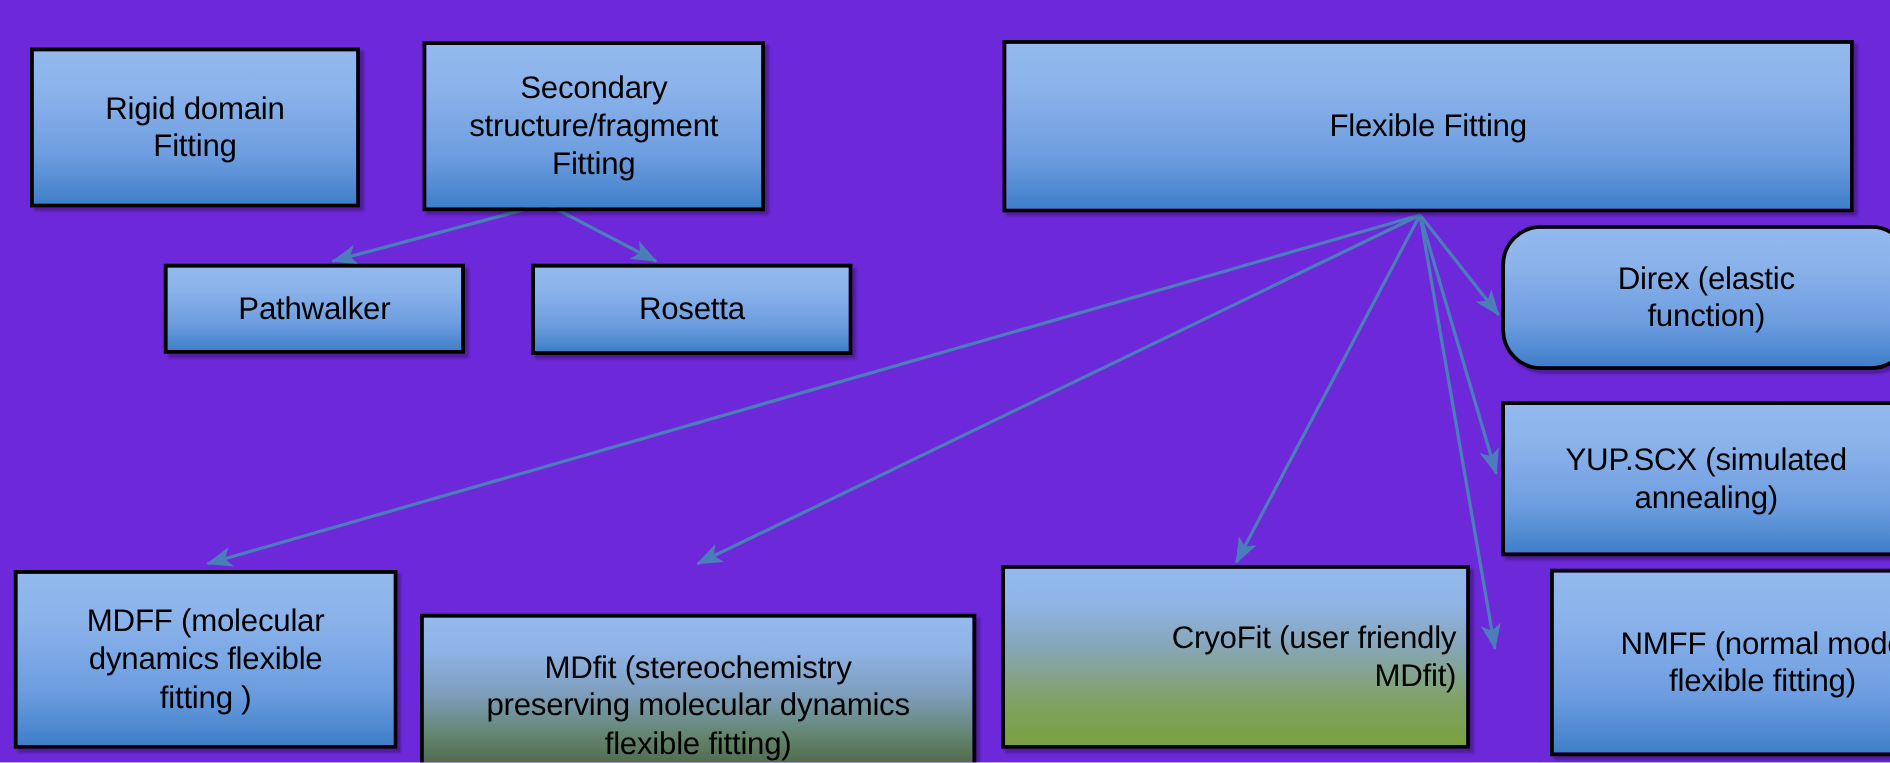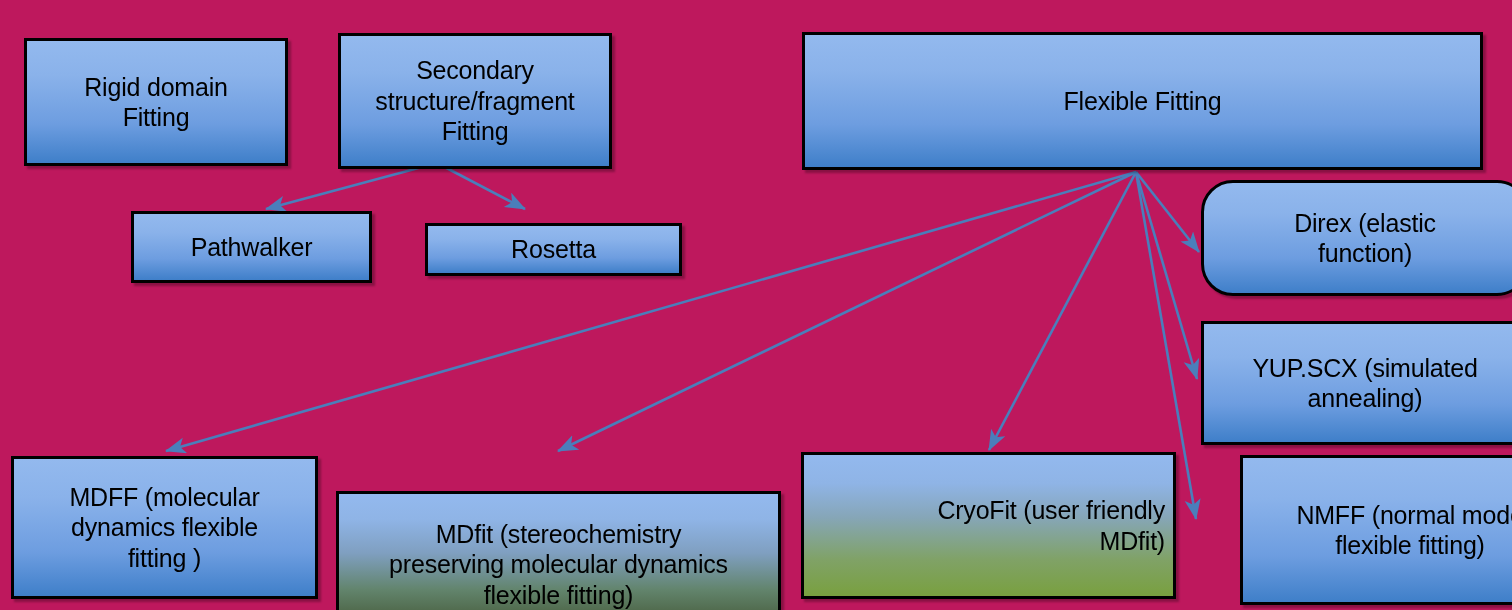--- a/index.html
+++ b/index.html
@@ -4,21 +4,21 @@
 <style>
   html, body {
     margin: 0;
     padding: 0;
     background: #ffffff;
   }
   #canvas {
     position: relative;
     width: 1512px;
     height: 610px;
-    background: #be185d;
+    background: #6d28d9;
     overflow: hidden;
     font-family: "Liberation Sans", sans-serif;
   }
   .node {
     position: absolute;
     box-sizing: border-box;
     border: 3px solid #000000;
     display: flex;
     align-items: center;
     justify-content: center;
@@ -87,21 +87,21 @@
   </div>
 
   <div class="node" style="left:802px; top:32px; width:681px; height:138px;text-align:center;">
     <span class="node-label">Flexible Fitting</span>
   </div>
 
   <div class="node" style="left:131px; top:211px; width:241px; height:72px;">
     <span class="node-label">Pathwalker</span>
   </div>
 
-  <div class="node" style="left:425px; top:211px; width:257px; height:53px;margin-top:12px;">
+  <div class="node" style="left:425px; top:211px; width:257px; height:73px;">
     <span class="node-label">Rosetta</span>
   </div>
 
   <div class="node" style="left:1201px; top:180px; width:328px; height:116px;border-radius:32px;">
     <span class="node-label">Direx (elastic
 function)</span>
   </div>
 
   <div class="node" style="left:1201px; top:321px; width:328px; height:124px;">
     <span class="node-label">YUP.SCX (simulated

